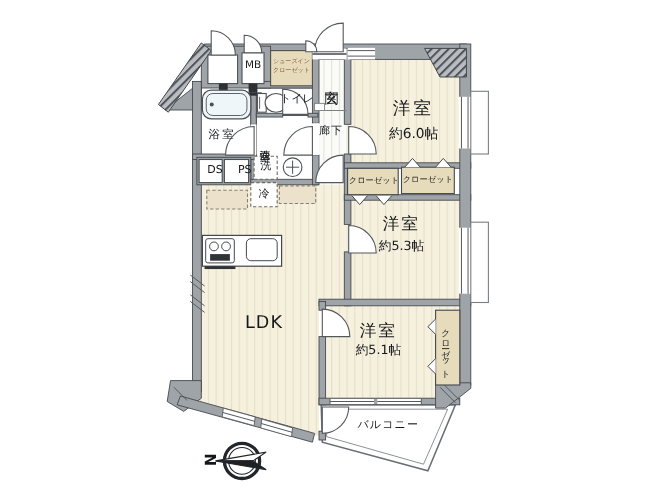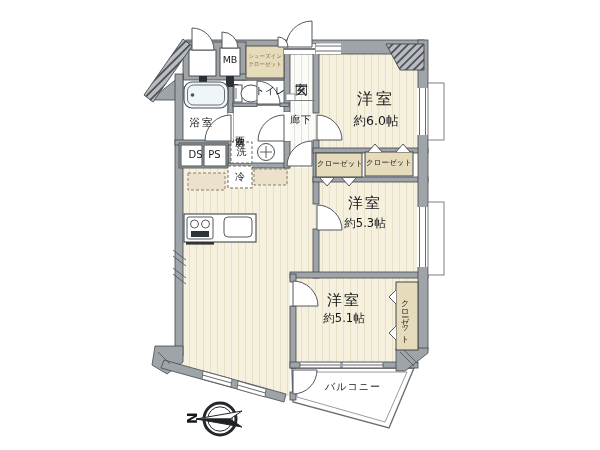--- a/index.html
+++ b/index.html
@@ -195,20 +195,21 @@
   </g>
 
   <g>
     <circle cx="220" cy="419" r="16" fill="#ffffff" stroke="#23272b" stroke-width="3"></circle>
     <circle cx="220" cy="419" r="12.2" fill="none" stroke="#23272b" stroke-width="1"></circle>
     <polygon points="196,419 242,411 230,419" fill="#ffffff" stroke="#23272b" stroke-width="1"></polygon>
     <polygon points="196,419 230,419 242,427" fill="#1d2126" stroke="#23272b" stroke-width="1"></polygon>
   </g>
 </svg>
 
+<div class="lbl" style="left:204px;top:284px;width:72px;font-size:16px;letter-spacing:1px;">LDK</div>
 
 <div class="lbl" style="left:344px;top:90px;width:64px;font-size:16px;letter-spacing:3px;">洋室</div>
 <div class="lbl" style="left:340px;top:114px;width:72px;font-size:12.5px;">約6.0帖</div>
 
 <div class="lbl" style="left:333px;top:195px;width:64px;font-size:15px;letter-spacing:2px;">洋室</div>
 <div class="lbl" style="left:331px;top:217px;width:68px;font-size:11.5px;">約5.3帖</div>
 
 <div class="lbl" style="left:312px;top:292px;width:64px;font-size:15px;letter-spacing:2px;">洋室</div>
 <div class="lbl" style="left:312px;top:312px;width:64px;font-size:11.5px;">約5.1帖</div>
 
@@ -220,19 +221,19 @@
 <div class="lbl" style="left:325px;top:381px;width:52px;font-size:10px;letter-spacing:1px;">バルコニー</div>
 
 <div class="lbl" style="left:246px;top:53px;width:38px;font-size:5.5px;color:#8a5a3c;">シューズイン</div>
 <div class="lbl" style="left:246px;top:61px;width:38px;font-size:5.5px;color:#8a5a3c;">クローゼット</div>
 <div class="lbl" style="left:317px;top:160px;width:44px;font-size:7.5px;">クローゼット</div>
 <div class="lbl" style="left:366px;top:159px;width:46px;font-size:7.5px;">クローゼット</div>
 <div class="lbl vert" style="left:400px;top:287px;height:60px;font-size:8px;">クローゼット</div>
 
 <div class="lbl" style="left:220px;top:55px;width:20px;font-size:9.5px;">MB</div>
 <div class="lbl" style="left:181px;top:149px;width:29px;font-size:10px;">DS</div>
-<div class="lbl" style="left:204px;top:149px;width:21px;font-size:10px;">PS</div>
+<div class="lbl" style="left:204px;top:149px;width:37px;font-size:10px;">PS</div>
 <div class="lbl" style="left:232px;top:146px;width:19px;font-size:10px;">洗</div>
 <div class="lbl" style="left:229px;top:171px;width:22px;font-size:10px;">冷</div>
 
 <div class="lbl" style="left:184px;top:410px;width:16px;font-size:14px;font-weight:bold;transform:rotate(-90deg);">N</div>
 
 </div>
 
 </body></html>

